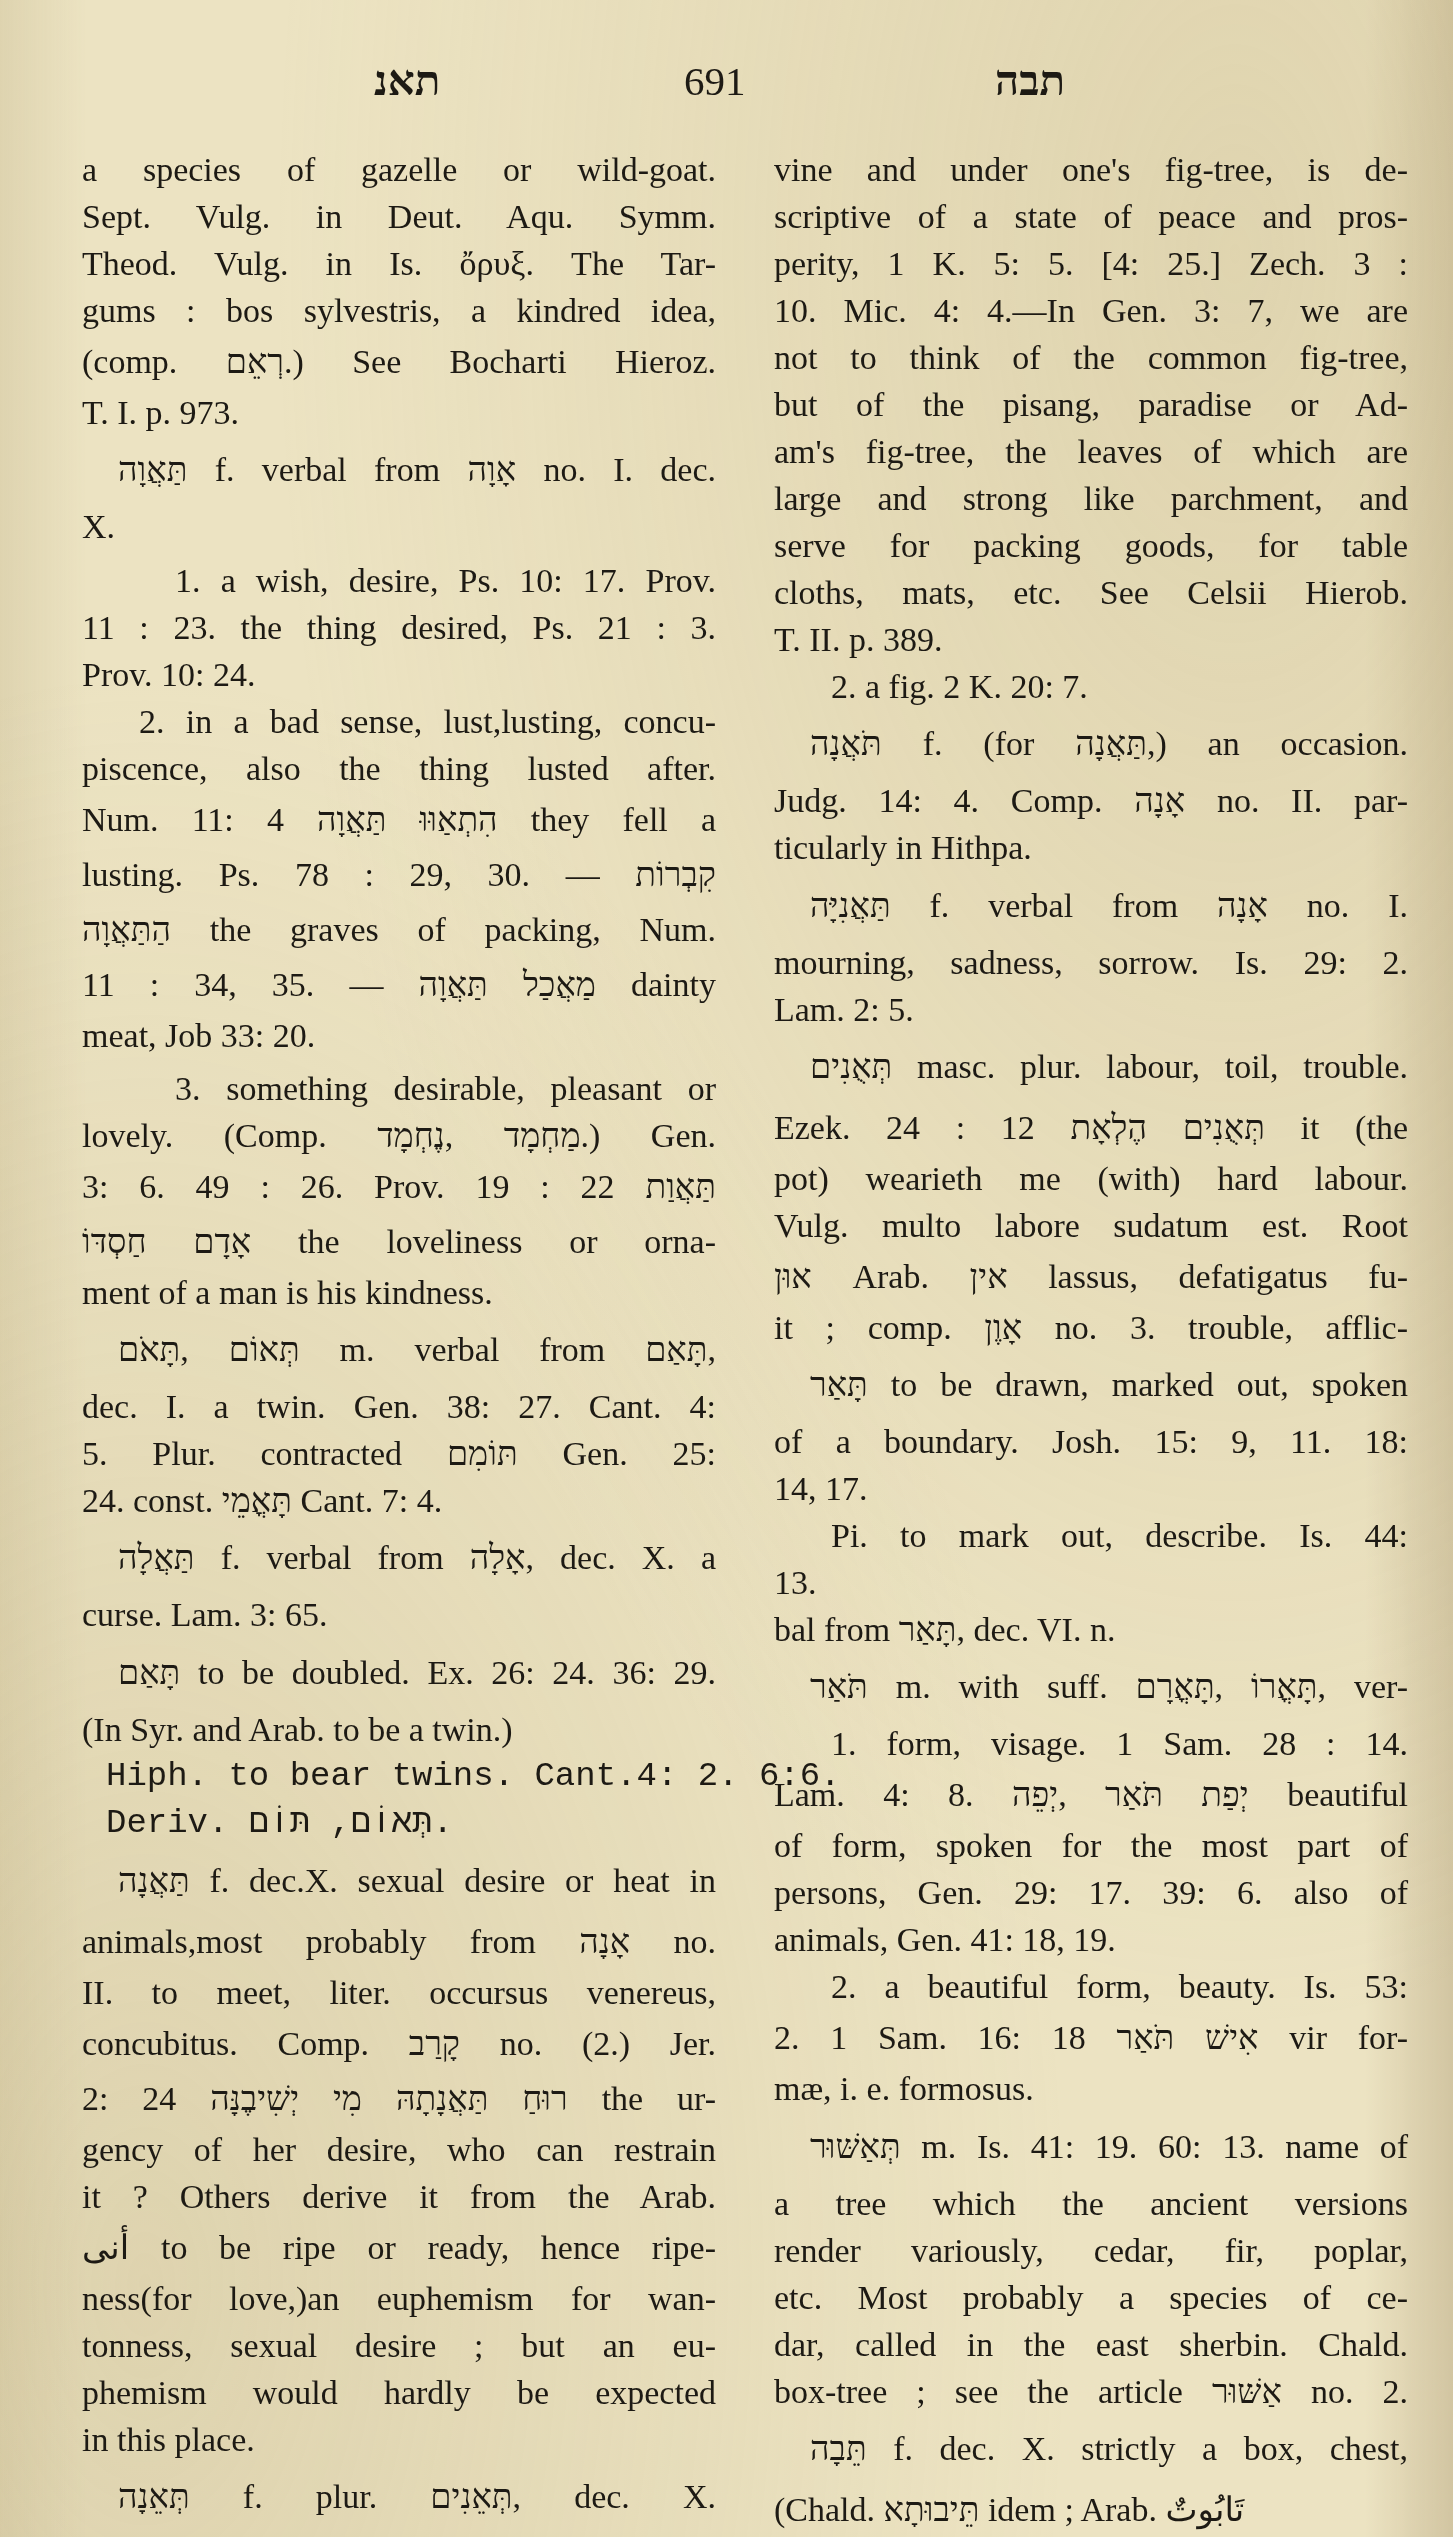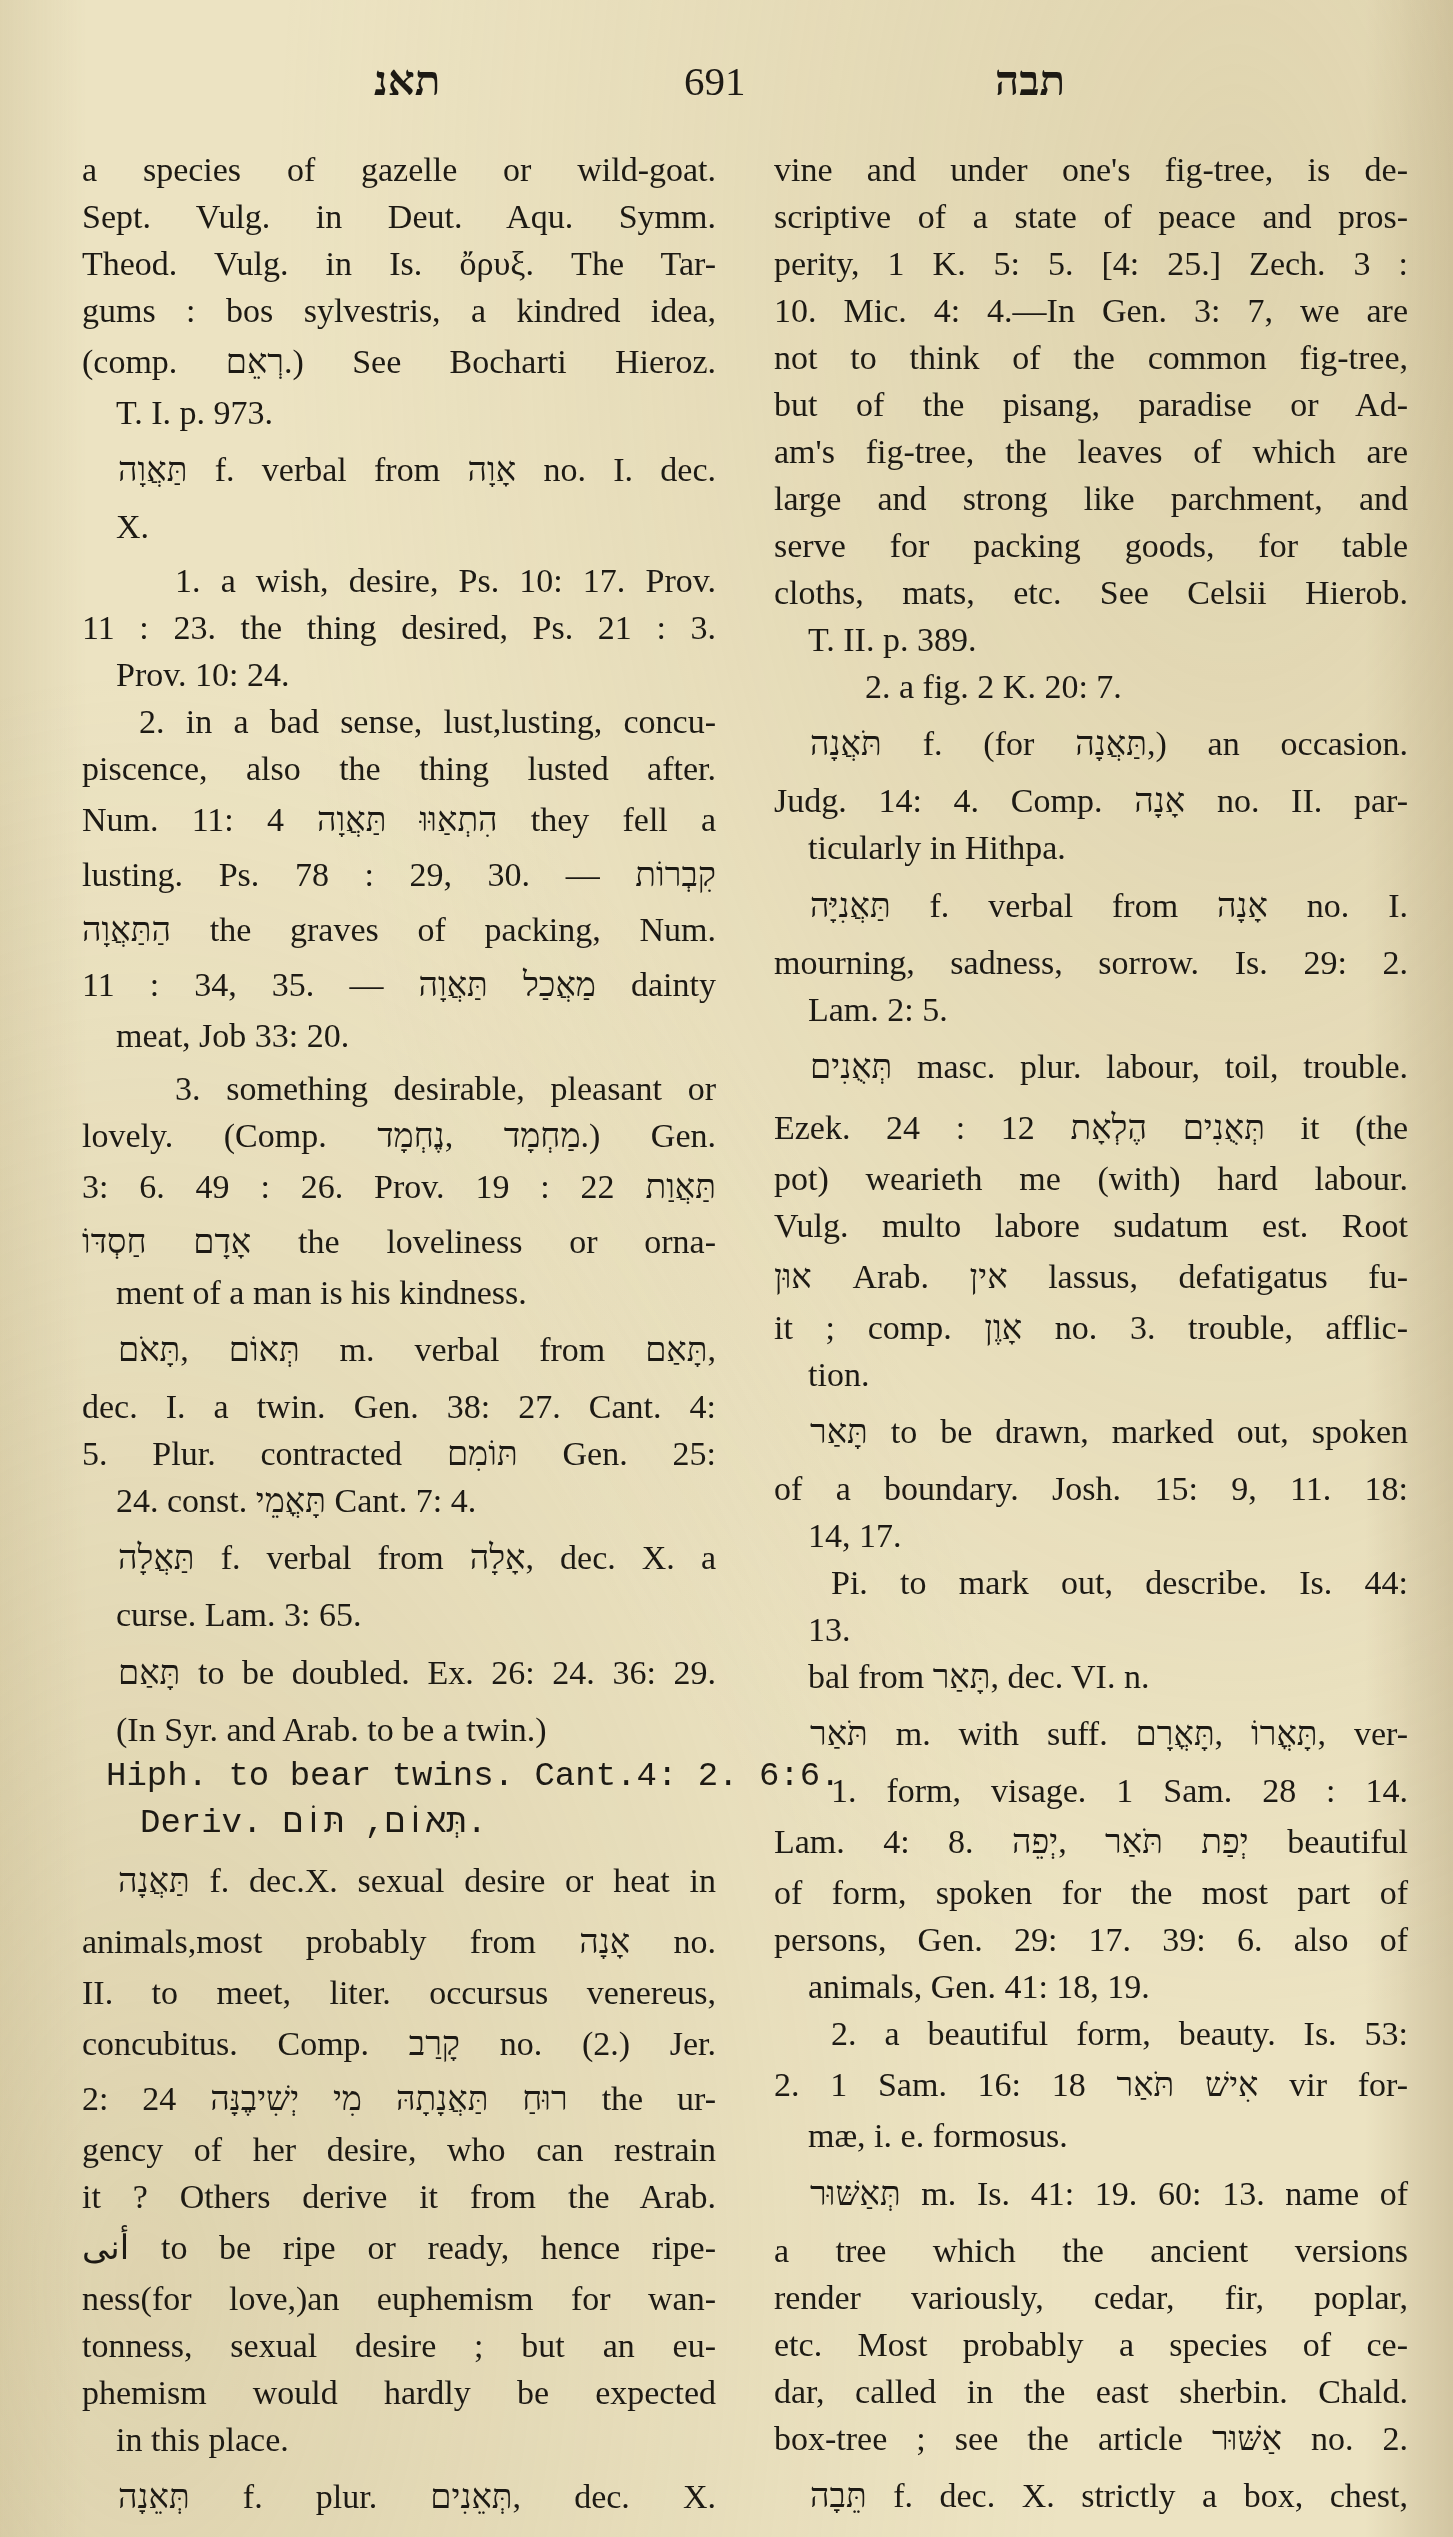--- a/index.html
+++ b/index.html
@@ -24,21 +24,21 @@
 
   .column { position: absolute; top: 146px; width: 634px; }
   .col-left { left: 82px; }
   .col-right { left: 774px; }
 
   .line {
     font-size: 34px; line-height: 47px; height: 47px;
     white-space: nowrap; text-align: justify; text-align-last: justify;
     overflow: visible;
   }
-  .line.last { text-align-last: left; margin-left: 34px; }
+  .line.last { text-align-last: left; }
   .line.indent { padding-left: 57px; }
   .line.sub { padding-left: 24px; font-family: Liberation Mono, monospace; }
   .line.head { height: 61px; line-height: 56px; margin-left: -49px; }
   .line.tall { height: 55px; line-height: 55px; }
   .line.gap { margin-top: 6.3px; margin-left: 36px; }
 </style>
 </head>
 <body>
 
 <div class="page-header">
@@ -116,21 +116,20 @@
   <div class="line last">ticularly in Hithpa.</div>
   <div class="line head gap">תַּאֲנִיָּה f. verbal from אָנָה no. I.</div>
   <div class="line">mourning, sadness, sorrow. Is. 29: 2.</div>
   <div class="line last">Lam. 2: 5.</div>
   <div class="line head gap">תְּאֻנִים masc. plur. labour, toil, trouble.</div>
   <div class="line tall">Ezek. 24 : 12 תְּאֻנִים הֶלְאָת it (the</div>
   <div class="line">pot) wearieth me (with) hard labour.</div>
   <div class="line">Vulg. multo labore sudatum est. Root</div>
   <div class="line tall">אוּן Arab. אין lassus, defatigatus fu-</div>
   <div class="line">it ; comp. אָוֶן no. 3. trouble, afflic-</div>
-  <div class="line last">tion.</div>
   <div class="line head gap">תָּאַר to be drawn, marked out, spoken</div>
   <div class="line">of a boundary. Josh. 15: 9, 11. 18:</div>
   <div class="line last">14, 17.</div>
   <div class="line indent">Pi. to mark out, describe. Is. 44:</div>
   <div class="line last">13.</div>
   <div class="line last">bal from תָּאַר, dec. VI. n.</div>
   <div class="line head gap">תֹּאַר m. with suff. תָּאֳרוֹ ,תָּאֳרָם, ver-</div>
   <div class="line indent">1. form, visage. 1 Sam. 28 : 14.</div>
   <div class="line tall">Lam. 4: 8. יְפַת תֹּאַר ,יְפֵה beautiful</div>
   <div class="line">of form, spoken for the most part of</div>

